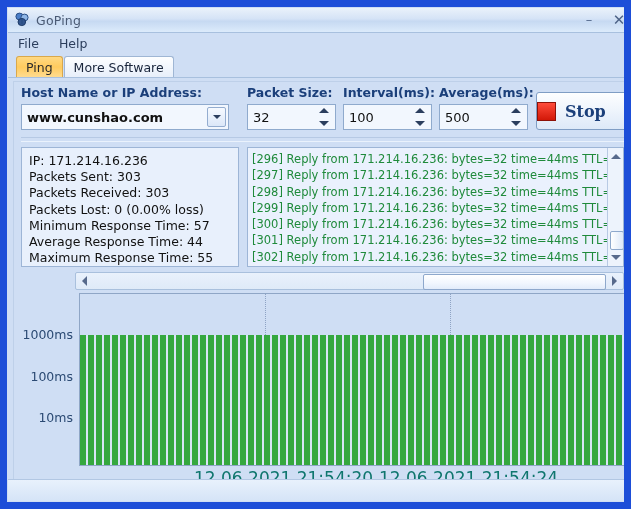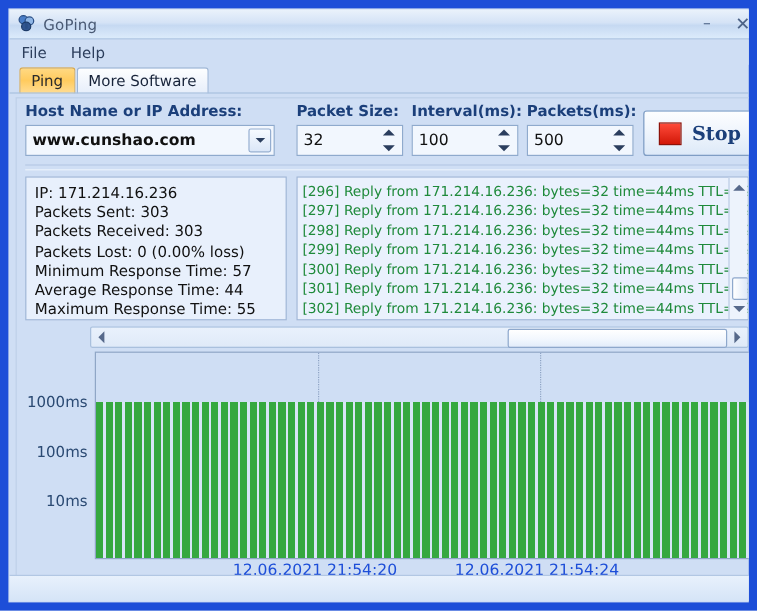--- a/index.html
+++ b/index.html
@@ -157,21 +157,21 @@
     border-top: 5px solid #2b3e5e;
   }
   .stopbtn {
     position: absolute;
     left: 521px; top: 7px;
     width: 94px; height: 38px;
     box-sizing: border-box;
     background: linear-gradient(to bottom, #fdfeff 0%, #eef4fc 50%, #dde9f8 100%);
     border: 1px solid #7f9dc4;
     border-radius: 3px;
-    display: flex; align-items: center; justify-content: center;
+    display: flex; align-items: center; 
     gap: 9px;
     cursor: default;
   }
   .stop-square {
     width: 17px; height: 17px;
     background: linear-gradient(to bottom, #ff4b3a, #d21808);
     border: 1px solid #8d1108;
   }
   .stop-label {
     font-size: 16px; font-weight: bold; color: #1b3f7a;
@@ -323,21 +323,21 @@
   }
   .ylabels {
     position: absolute; left: 0; top: 0; width: 58px; height: 173px;
   }
   .xlabels {
     position: absolute; left: 64px; top: 175px;
     width: 547px; height: 18px;
   }
   .xlabel {
     position: absolute; top: 0;
-    font-size: 13px; color: #1d4ed8;
+    font-size: 17px; color: #0f766e;
     white-space: nowrap;
   }
   
   .statusbar {
     position: absolute;
     left: 1px; bottom: 1px;
     width: 629px; height: 22px;
     background: linear-gradient(to bottom, #e8f1fc 0%, #d5e4f7 100%);
     border-top: 1px solid #b2c7e3;
     box-sizing: border-box;
@@ -411,21 +411,21 @@
       <div class="spin" style="width:89px; margin-top:4px;">
         <div class="val">100</div>
         <div class="arrows">
           <div class="tri-up"></div>
           <div class="tri-dn"></div>
         </div>
       </div>
     </div>
 
     <div class="field" style="left:424px; top:0px;">
-      <div class="field-label">Packets(ms):</div>
+      <div class="field-label">Average(ms):</div>
       <div class="spin" style="width:89px; margin-top:4px;">
         <div class="val">500</div>
         <div class="arrows">
           <div class="tri-up"></div>
           <div class="tri-dn"></div>
         </div>
       </div>
     </div>
 
     <div class="stopbtn">

